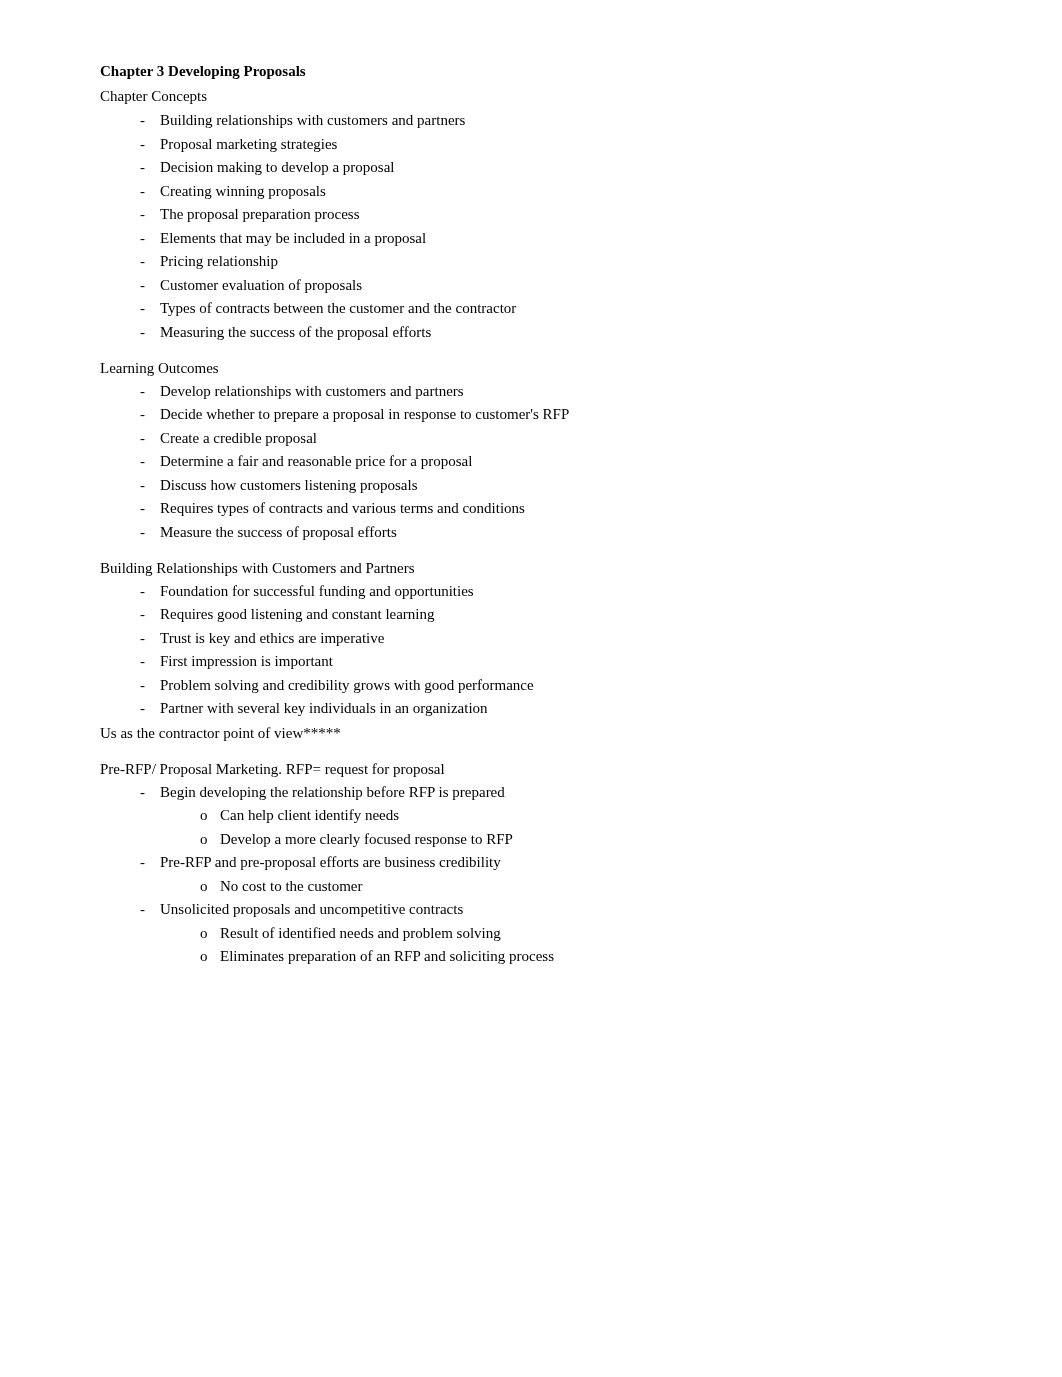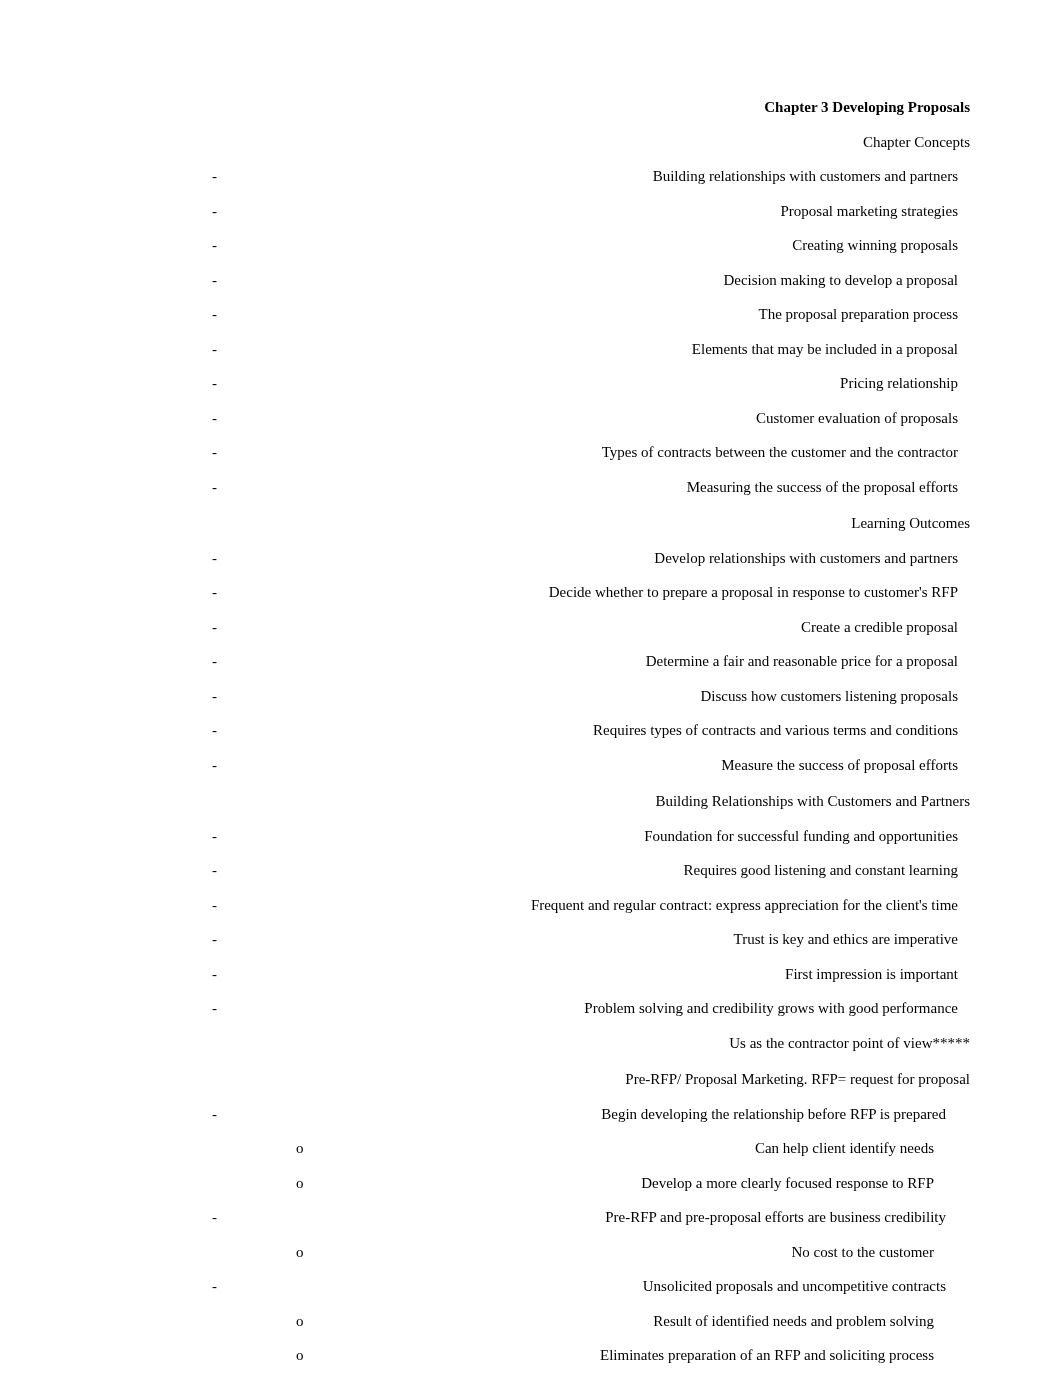--- a/index.html
+++ b/index.html
@@ -1,19 +1,18 @@
 <!DOCTYPE html>
 <html><head>
   <meta charset="utf-8">
   <style>
     * {
-      margin: 12px;
+      margin: 0;
       padding: 0;
       box-sizing: border-box;
-      text-align: right;
     }
     body {
       background: #ffffff;
       font-family: "Times New Roman", Times, serif;
       font-size: 15px;
       color: #000000;
       width: 1062px;
       min-height: 1377px;
       padding: 60px 80px 60px 100px;
       line-height: 1.5;
@@ -66,22 +65,22 @@
 <body>
 
 <div>
 
   <div class="block">
     <div class="section-title">Chapter 3 Developing Proposals</div>
     <div class="section-title normal">Chapter Concepts</div>
     <ul class="list-level1">
       <li>Building relationships with customers and partners</li>
       <li>Proposal marketing strategies</li>
+      <li>Decision making to develop a proposal</li>
       <li>Creating winning proposals</li>
-      <li>Decision making to develop a proposal</li>
       <li>The proposal preparation process</li>
       <li>Elements that may be included in a proposal</li>
       <li>Pricing relationship</li>
       <li>Customer evaluation of proposals</li>
       <li>Types of contracts between the customer and the contractor</li>
       <li>Measuring the success of the proposal efforts</li>
     </ul>
   </div>
 
   <div class="block para-gap">
@@ -95,24 +94,24 @@
       <li>Requires types of contracts and various terms and conditions</li>
       <li>Measure the success of proposal efforts</li>
     </ul>
   </div>
 
   <div class="block">
     <div class="normal">Building Relationships with Customers and Partners</div>
     <ul class="list-level1">
       <li>Foundation for successful funding and opportunities</li>
       <li>Requires good listening and constant learning</li>
-      <li>Frequent and regular contract: express appreciation for the client's time</li>
       <li>Trust is key and ethics are imperative</li>
       <li>First impression is important</li>
       <li>Problem solving and credibility grows with good performance</li>
+      <li>Partner with several key individuals in an organization</li>
     </ul>
     <div>Us as the contractor point of view*****</div>
   </div>
 
   <div class="block para-gap">
     <div class="normal">Pre-RFP/ Proposal Marketing.  RFP= request for proposal</div>
     <ul class="list-level1">
       <li>
         <span>Begin developing the relationship before RFP is prepared</span>
         <ul class="list-level2">

